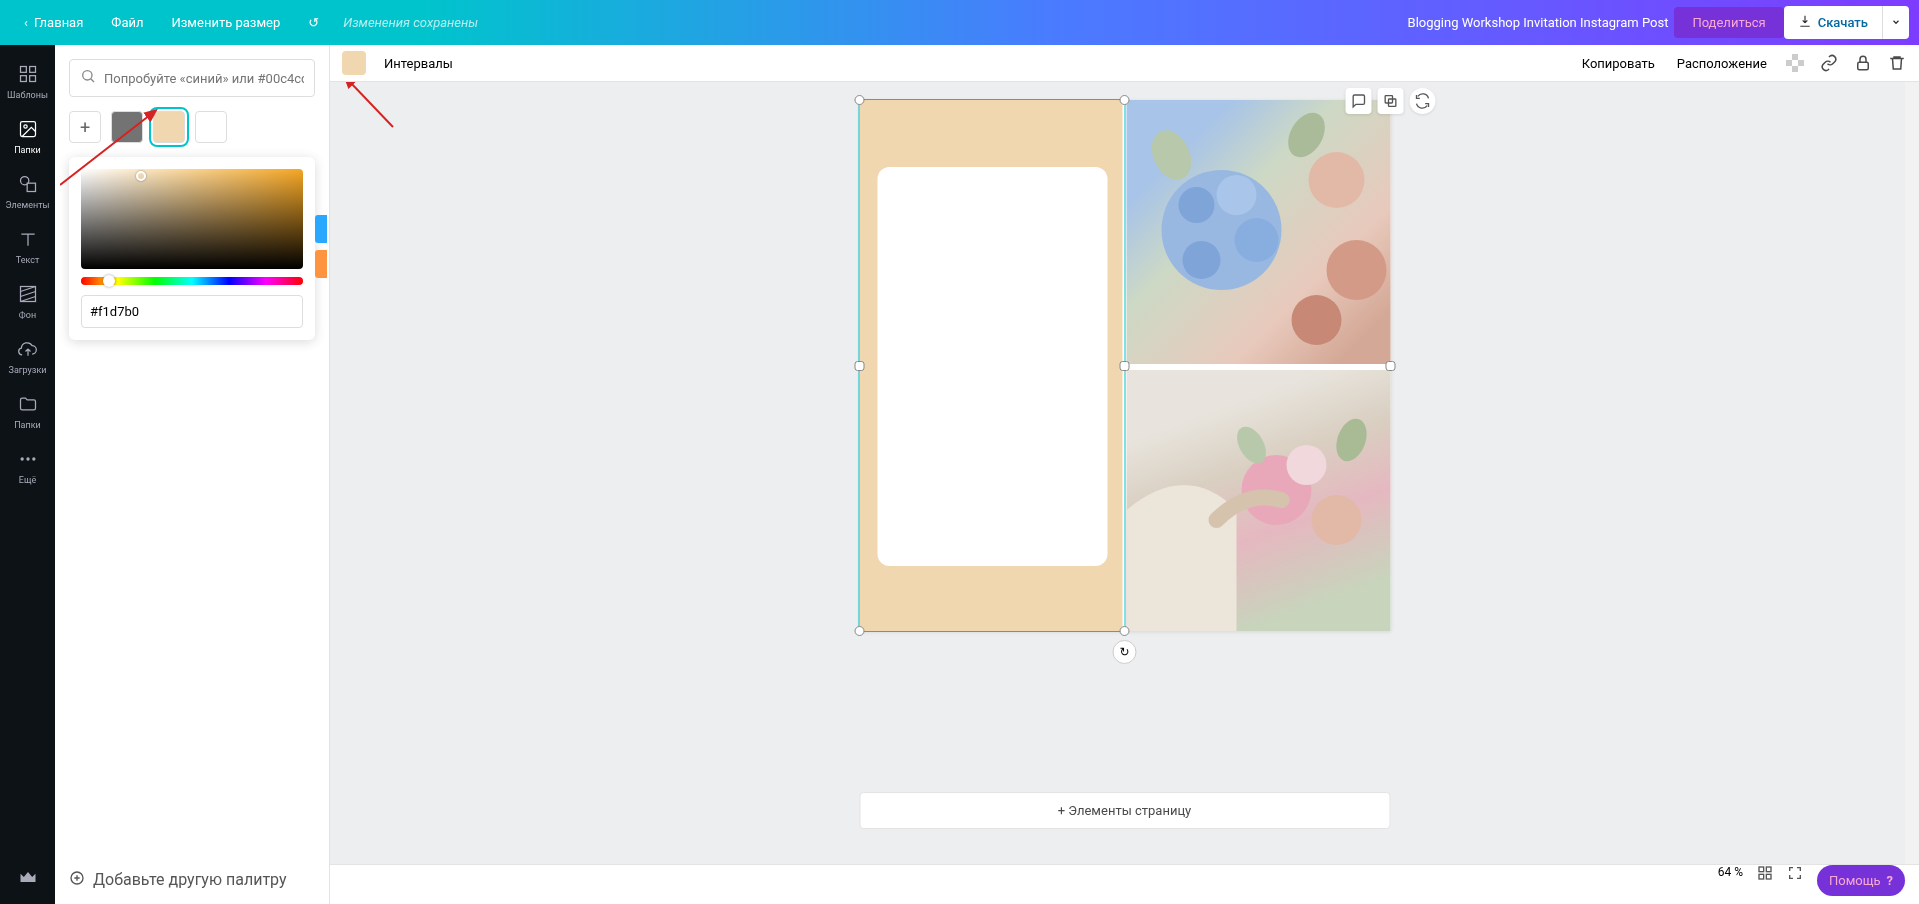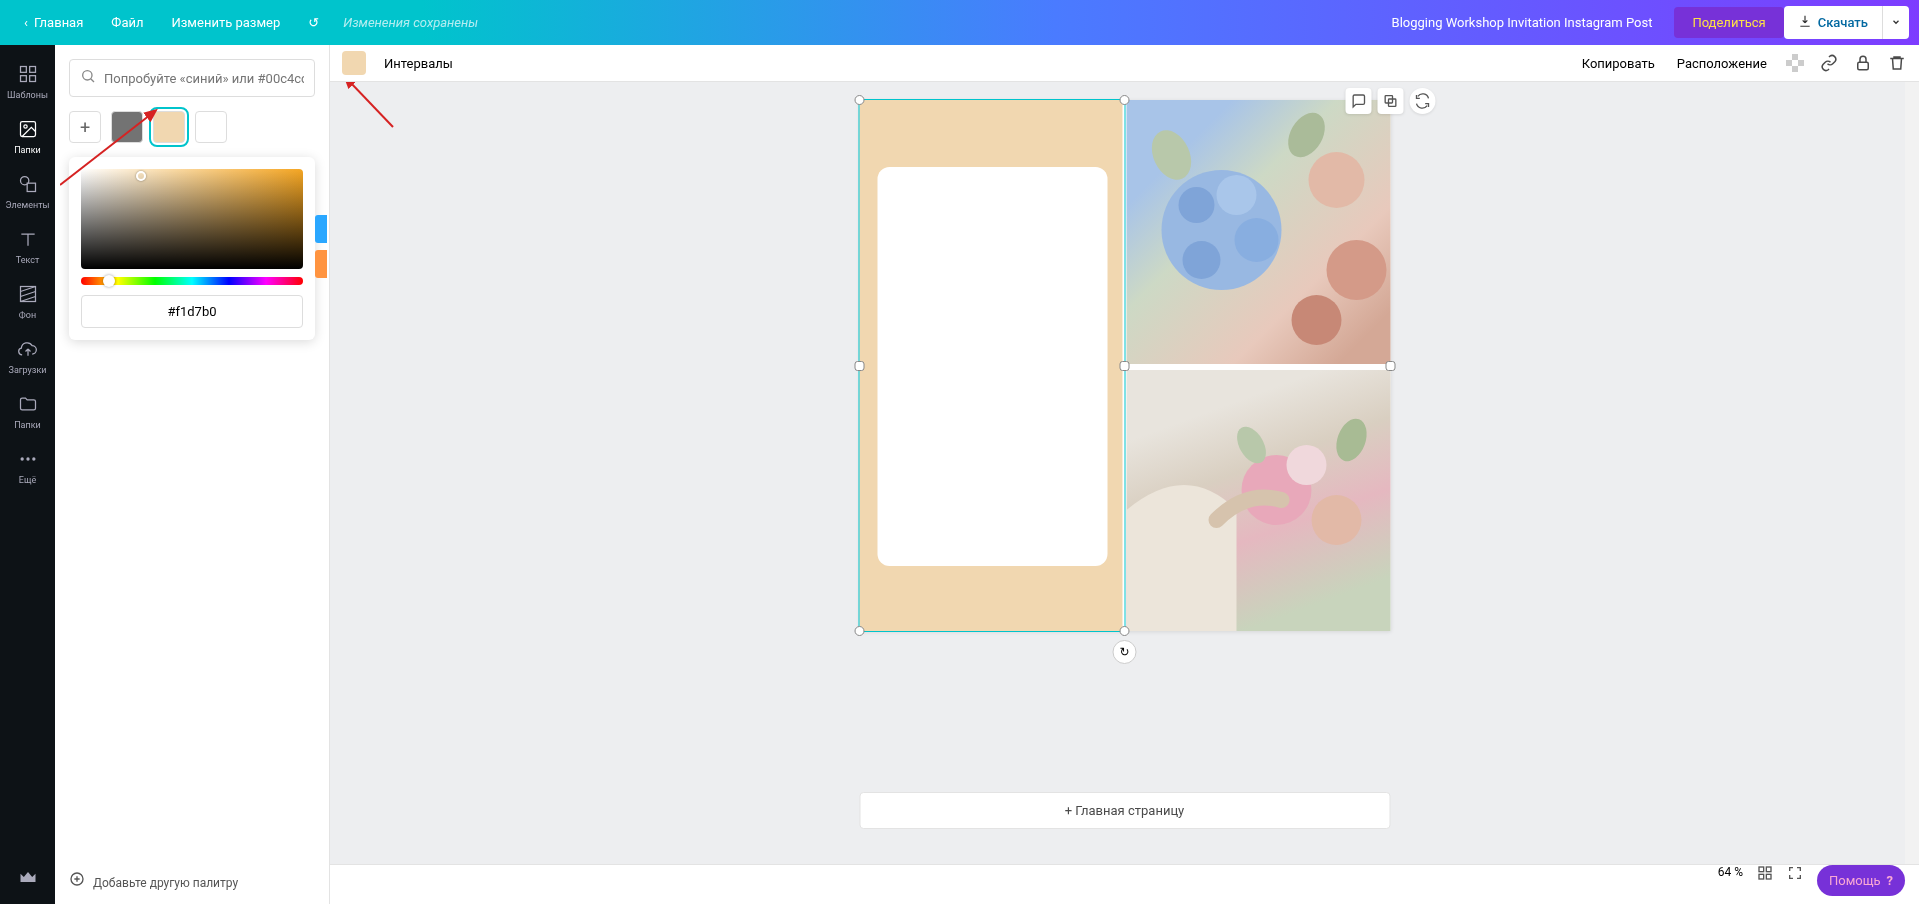--- a/index.html
+++ b/index.html
@@ -5,21 +5,21 @@
 * { margin: 0; padding: 0; box-sizing: border-box; font-family: -apple-system, BlinkMacSystemFont, "Segoe UI", Roboto, sans-serif; }
 body { width: 1919px; height: 904px; overflow: hidden; background: #fff; }
 
 
 .topbar { height: 45px; background: linear-gradient(90deg, #00c4cc 0%, #00c4cc 22%, #4a7bff 55%, #7d3cff 100%); display: flex; align-items: center; padding: 0 10px; color: #fff; font-size: 13px; }
 .topbar-left { display: flex; align-items: center; gap: 0; }
 .topbar-item { padding: 0 14px; height: 45px; display: flex; align-items: center; cursor: pointer; }
 .topbar-status { color: rgba(255,255,255,0.7); font-style: italic; margin-left: 10px; }
 .topbar-right { margin-left: auto; display: flex; align-items: center; }
 .doc-title { font-size: 13px; margin-right: 6px; }
-.share-btn { background: #7731d8; color: #fde047; border: none; padding: 8px 18px; border-radius: 4px; font-size: 13px; cursor: pointer; margin-left: 16px; }
+.share-btn { background: #7731d8; color: #f9a8d4; border: none; padding: 8px 18px; border-radius: 4px; font-size: 13px; cursor: pointer; }
 .download-group { display: flex; }
 .download-btn { background: #fff; color: #0369a1; border: none; padding: 8px 14px; border-radius: 4px 0 0 4px; font-size: 13px; cursor: pointer; display: flex; align-items: center; gap: 6px; font-weight: 500; }
 .download-caret { background: #fff; border: none; border-left: 1px solid #ddd; padding: 8px 8px; border-radius: 0 4px 4px 0; cursor: pointer; }
 
 
 .left-rail { position: absolute; top: 45px; left: 0; bottom: 0; width: 55px; background: #0d1216; display: flex; flex-direction: column; align-items: center; padding-top: 8px; color: #aab; }
 .rail-item { width: 70px; height: 55px; display: flex; flex-direction: column; align-items: center; justify-content: center; cursor: pointer; font-size: 9px; gap: 4px; }
 .rail-item.active { color: #fff; }
 .rail-icon { width: 24px; height: 24px; display: flex; align-items: center; justify-content: center; }
 .rail-spacer { flex: 1; }
@@ -30,22 +30,22 @@
 .search-box input { border: none; outline: none; font-size: 13px; flex: 1; }
 .swatch-row { display: flex; gap: 10px; margin-top: 14px; }
 .swatch { width: 32px; height: 32px; border-radius: 4px; border: 1px solid #ddd; cursor: pointer; display: flex; align-items: center; justify-content: center; }
 .swatch.add { font-size: 18px; color: #666; }
 .swatch.selected { outline: 2px solid #00c4cc; outline-offset: 2px; }
 .picker-card { margin-top: 14px; background: #fff; border-radius: 6px; box-shadow: 0 2px 12px rgba(0,0,0,0.15); padding: 12px; }
 .sv-area { width: 100%; height: 100px; border-radius: 4px; background: linear-gradient(to bottom, rgba(0,0,0,0) 0%, #000 100%), linear-gradient(to right, #fff 0%, #f5a623 100%); position: relative; }
 .sv-cursor { position: absolute; width: 10px; height: 10px; border: 2px solid #fff; border-radius: 50%; top: 2px; left: 55px; box-shadow: 0 0 2px rgba(0,0,0,0.5); }
 .hue-bar { margin-top: 8px; height: 8px; border-radius: 4px; background: linear-gradient(to right, #f00, #ff0, #0f0, #0ff, #00f, #f0f, #f00); position: relative; }
 .hue-cursor { position: absolute; top: -2px; left: 22px; width: 12px; height: 12px; background: #fff; border-radius: 50%; box-shadow: 0 0 3px rgba(0,0,0,0.4); }
-.hex-box { margin-top: 10px; border: 1px solid #ddd; border-radius: 4px; text-align: center; padding: 8px; font-size: 13px; }
-.palette-footer { margin-top: auto; display: flex; align-items: flex-end; gap: 8px; font-size: 12px; color: #555; cursor: pointer; padding-top: 12px; }
+.hex-box { margin-top: 10px; border: 1px solid #ddd; border-radius: 4px; padding: 8px; font-size: 13px; }
+.palette-footer { margin-top: auto; display: flex; align-items: flex-start; gap: 8px; font-size: 16px; color: #555; cursor: pointer; padding-top: 12px; }
 
 
 .context-bar { position: absolute; top: 45px; left: 330px; right: 0; height: 37px; background: #fff; border-bottom: 1px solid #e3e3e3; display: flex; align-items: center; padding: 0 12px; font-size: 13px; gap: 14px; }
 .color-chip { width: 24px; height: 24px; border-radius: 4px; background: #f1d7b0; cursor: pointer; }
 .context-spacer { flex: 1; }
 .ctx-btn { cursor: pointer; padding: 4px; }
 .ctx-icon { width: 20px; height: 20px; display: flex; align-items: center; justify-content: center; color: #4a4a4a; }
 
 
 .canvas-area { position: absolute; top: 82px; left: 330px; right: 0; bottom: 40px; background: #edeef0; overflow: hidden; }
@@ -322,21 +322,21 @@
           <svg width="16" height="16" viewBox="0 0 24 24" fill="none" stroke="#555" stroke-width="2">
             <path d="M21 8a9 9 0 00-16-3M3 16a9 9 0 0016 3"></path>
             <path d="M3 3v5h5M21 21v-5h-5"></path>
           </svg>
         </div>
     </div>
     <div class="rotate-btn">
         <span>↻</span>
       </div>
   </div>
-  <button class="add-page-btn">+ Главная страницу</button>
+  <button class="add-page-btn">+ Элементы страницу</button>
 
   <svg class="arrow1" style="left:8px; top:-10px;" width="70" height="70">
     <defs>
         <marker id="ah1" markerWidth="10" markerHeight="10" refX="2" refY="3" orient="auto">
           <path d="M0,0 L0,6 L7,3 Z" fill="#d62222"></path>
         </marker>
       </defs>
     <line x1="55" y1="55" x2="12" y2="10" stroke="#d62222" stroke-width="2" marker-end="url(#ah1)"></line>
   </svg>
 </div>

